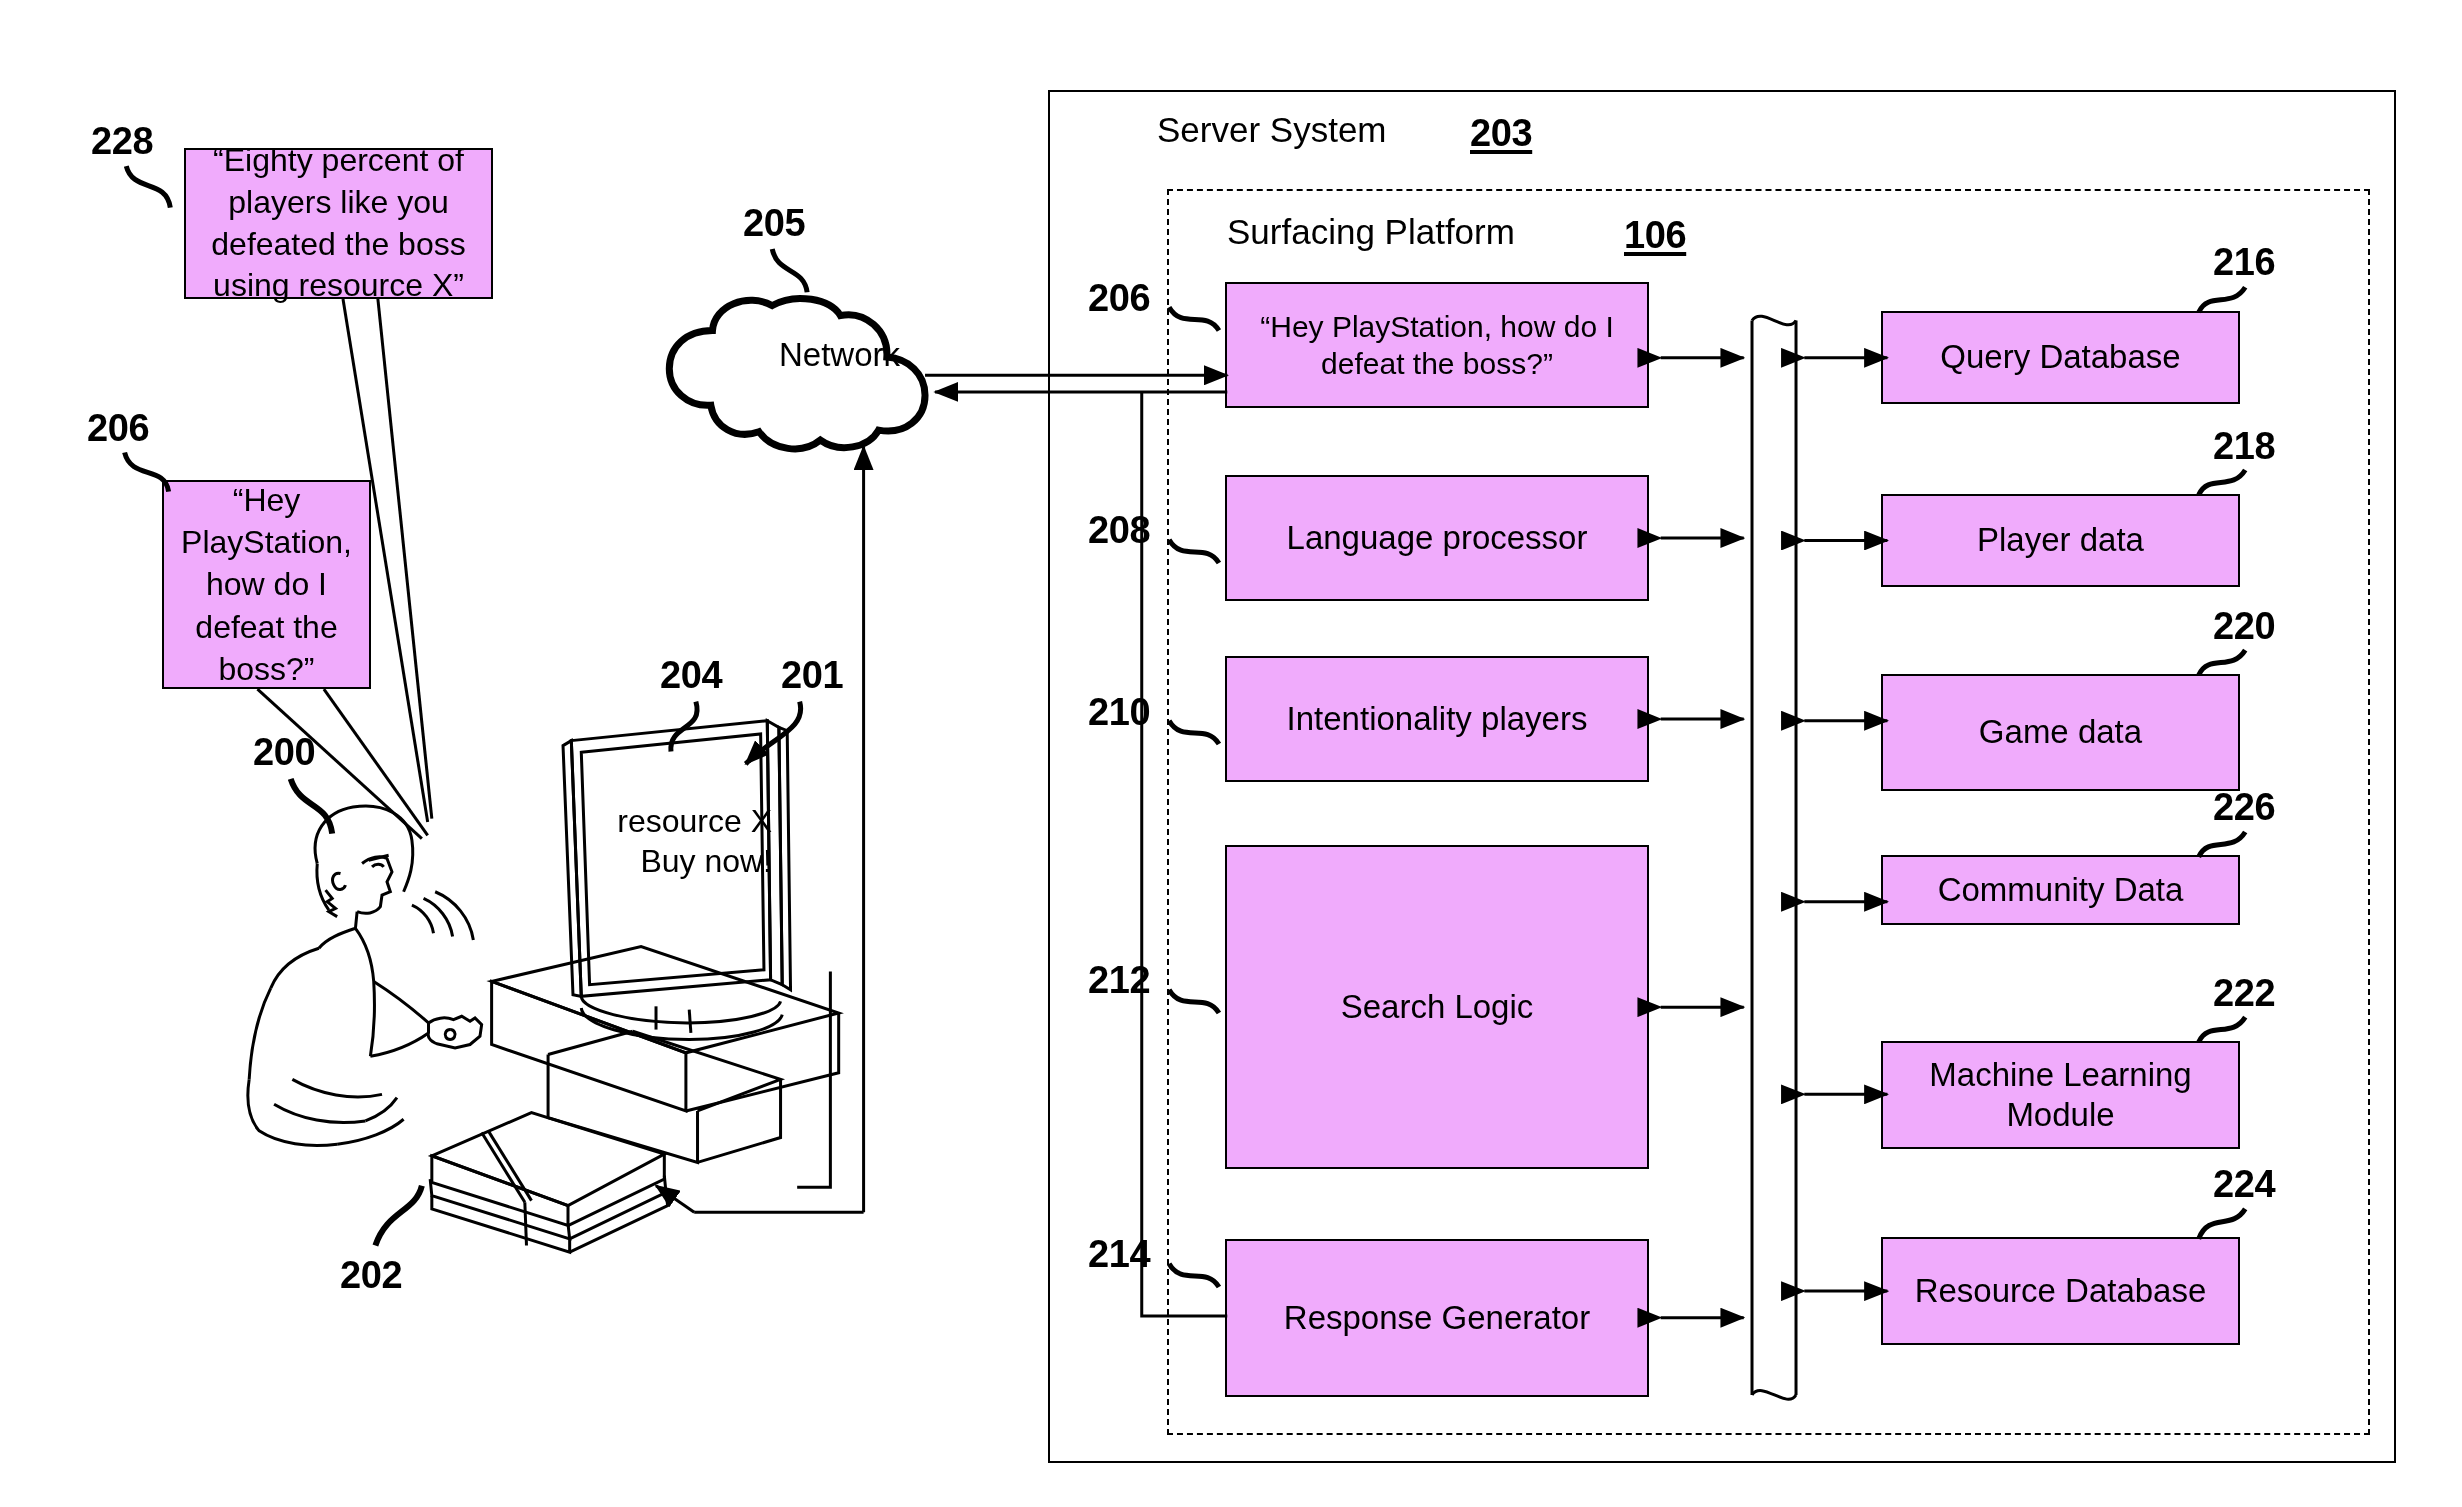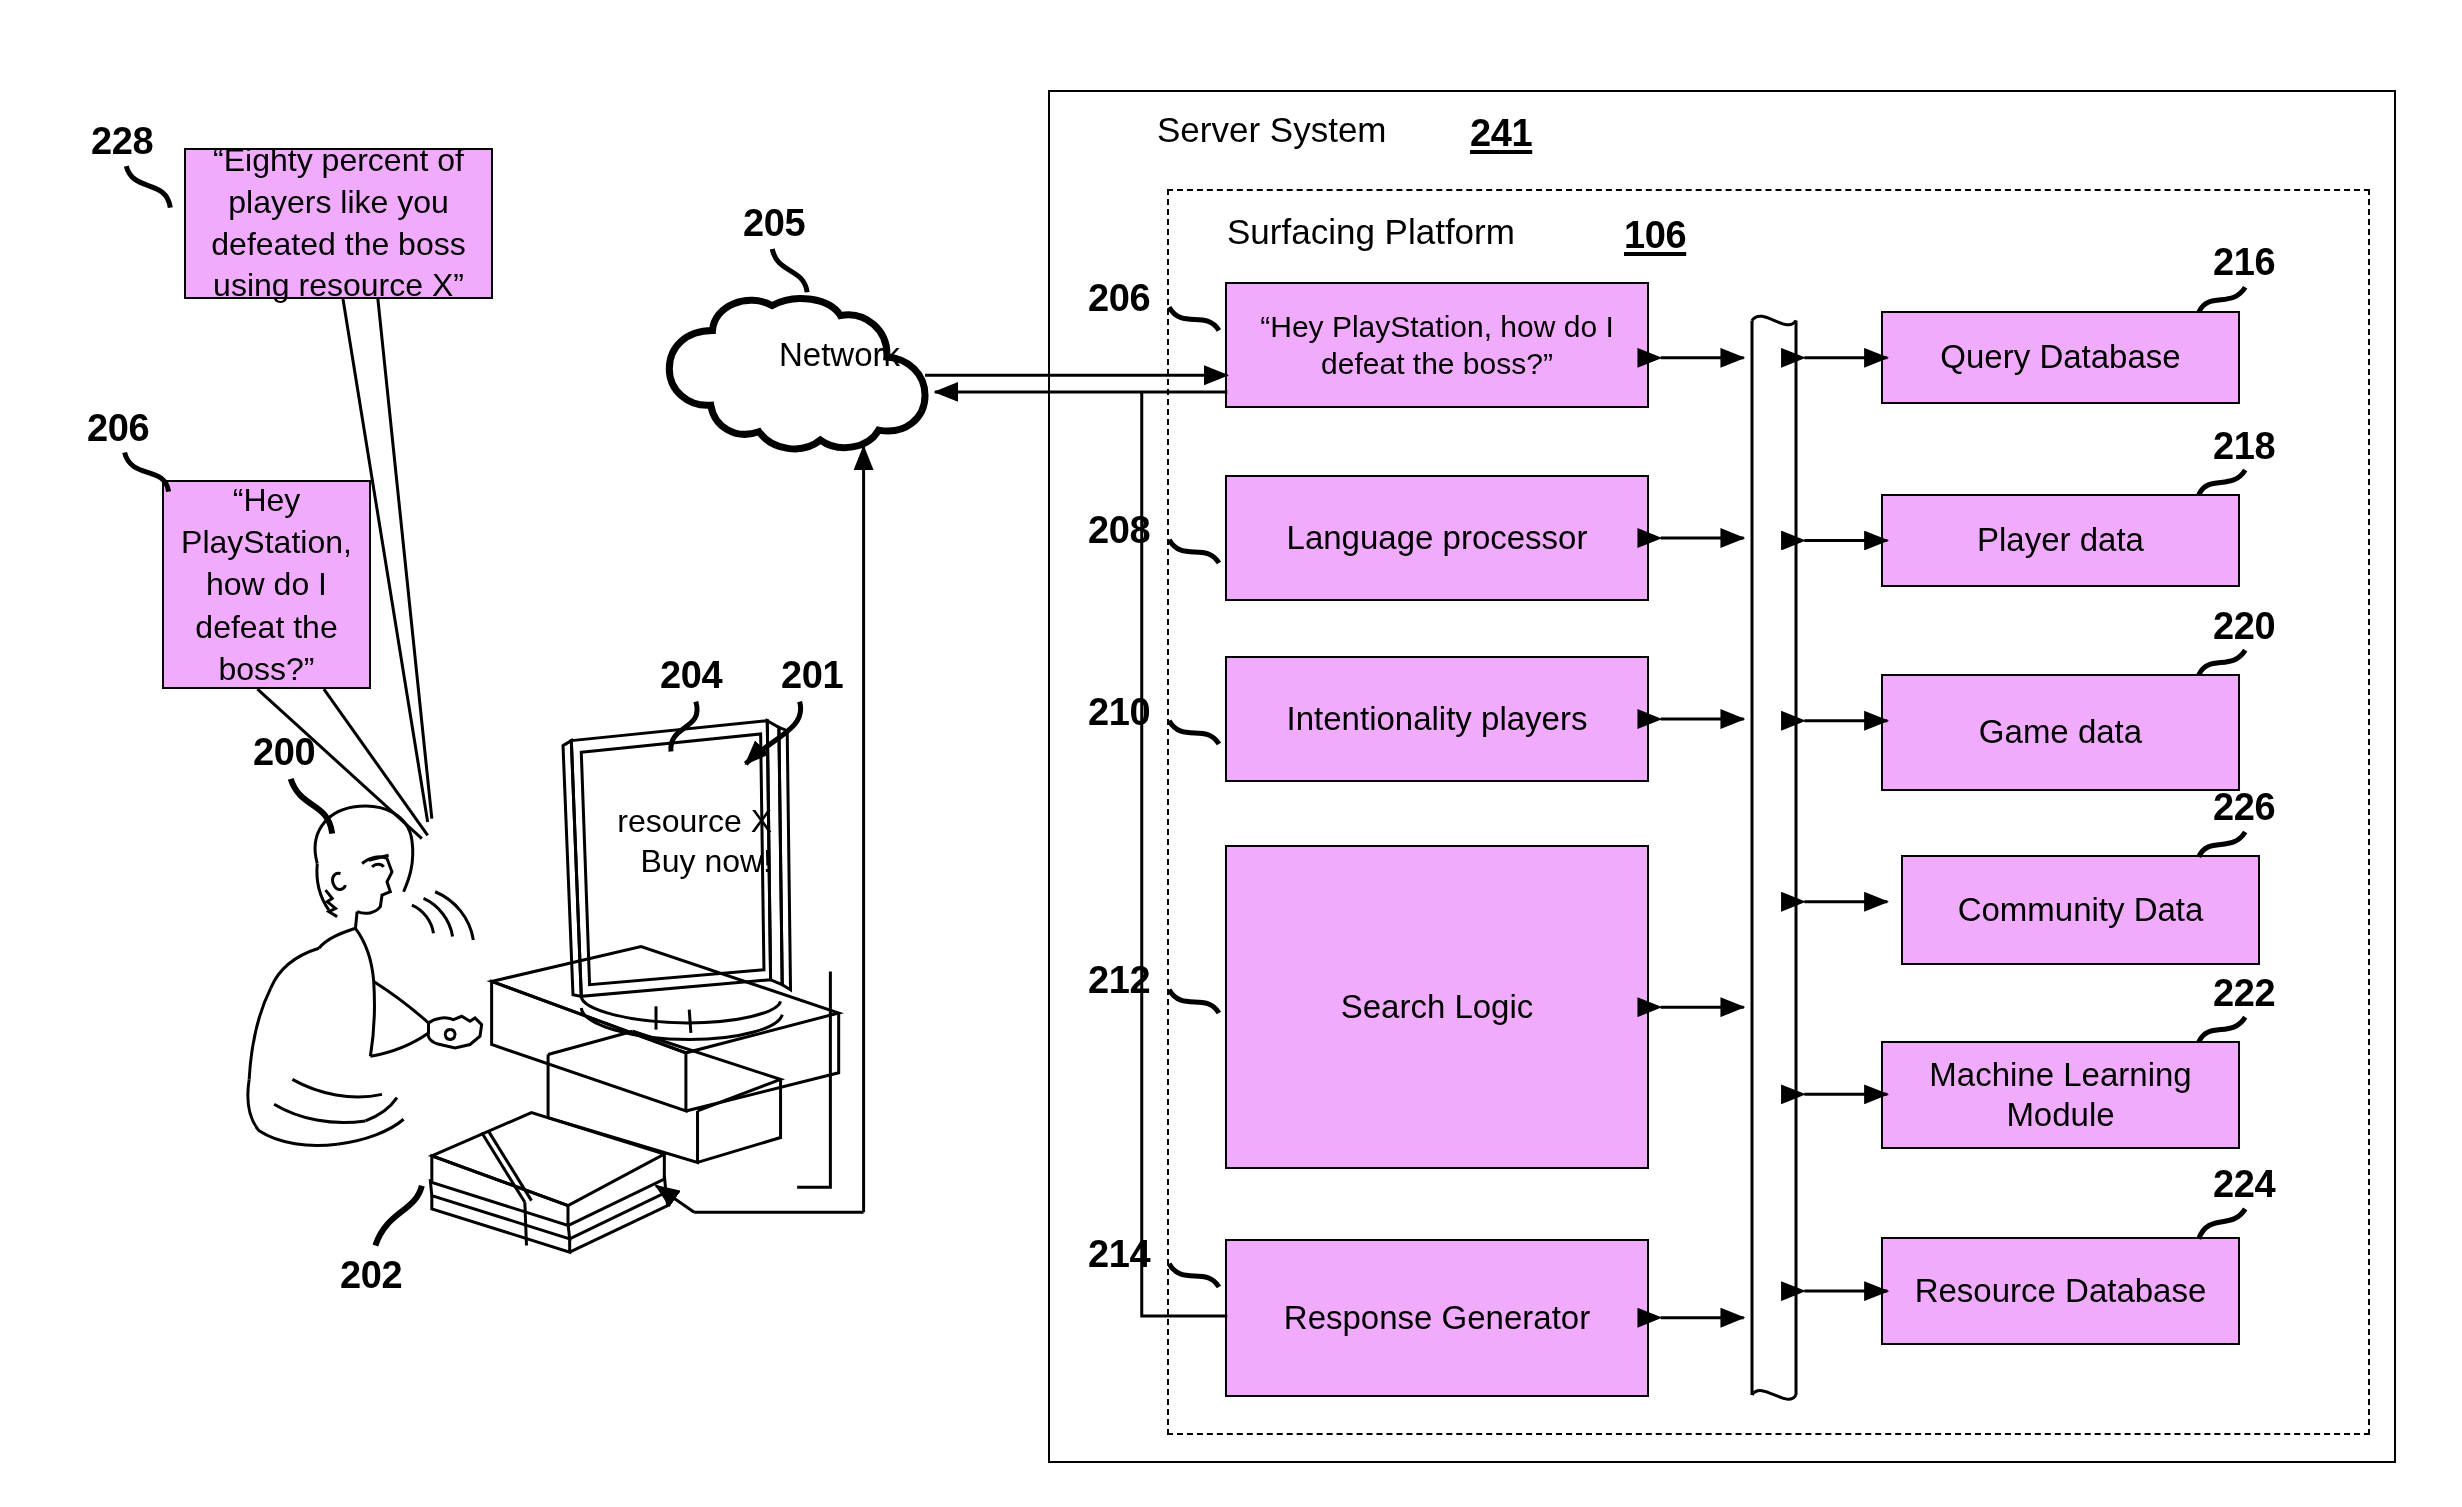--- a/index.html
+++ b/index.html
@@ -93,21 +93,21 @@
   </div>
 
   <div class="ref" style="left:340px; top:1254px;">202</div>
 
   <div class="ref" style="left:743px; top:202px;">205</div>
   <div class="plabel" style="left:779px; top:336px; font-size:33px;">Network</div>
 
   <div id="server-frame"></div>
 
   <div class="plabel" style="left:1157px; top:110px;">Server System</div>
-  <div class="ref u" style="left:1470px; top:112px;">241</div>
+  <div class="ref u" style="left:1470px; top:112px;">203</div>
 
   <div id="platform-frame"></div>
 
   <div class="plabel" style="left:1227px; top:212px;">Surfacing Platform</div>
   <div class="ref u" style="left:1624px; top:214px;">106</div>
 
   <div class="ref" style="left:1088px; top:277px;">206</div>
   <div class="box small" style="left:1225px; top:282px; width:424px; height:126px; line-height:1.24;">
     <span>“Hey PlayStation, how do I defeat the boss?”</span>
   </div>
@@ -141,21 +141,21 @@
   <div class="box" style="left:1881px; top:494px; width:359px; height:93px;">
     <span>Player data</span>
   </div>
 
   <div class="ref" style="left:2213px; top:605px;">220</div>
   <div class="box" style="left:1881px; top:674px; width:359px; height:117px;justify-content:center;">
     <span>Game data</span>
   </div>
 
   <div class="ref" style="left:2213px; top:786px;">226</div>
-  <div class="box" style="left:1881px; top:855px; width:359px; height:110px;margin-left:20px;">
+  <div class="box" style="left:1881px; top:855px; width:359px; height:70px;">
     <span>Community Data</span>
   </div>
 
   <div class="ref" style="left:2213px; top:972px;">222</div>
   <div class="box" style="left:1881px; top:1041px; width:359px; height:108px; line-height:1.22;">
     <span>Machine Learning Module</span>
   </div>
 
   <div class="ref" style="left:2213px; top:1163px;">224</div>
   <div class="box" style="left:1881px; top:1237px; width:359px; height:108px; line-height:1.22;">

